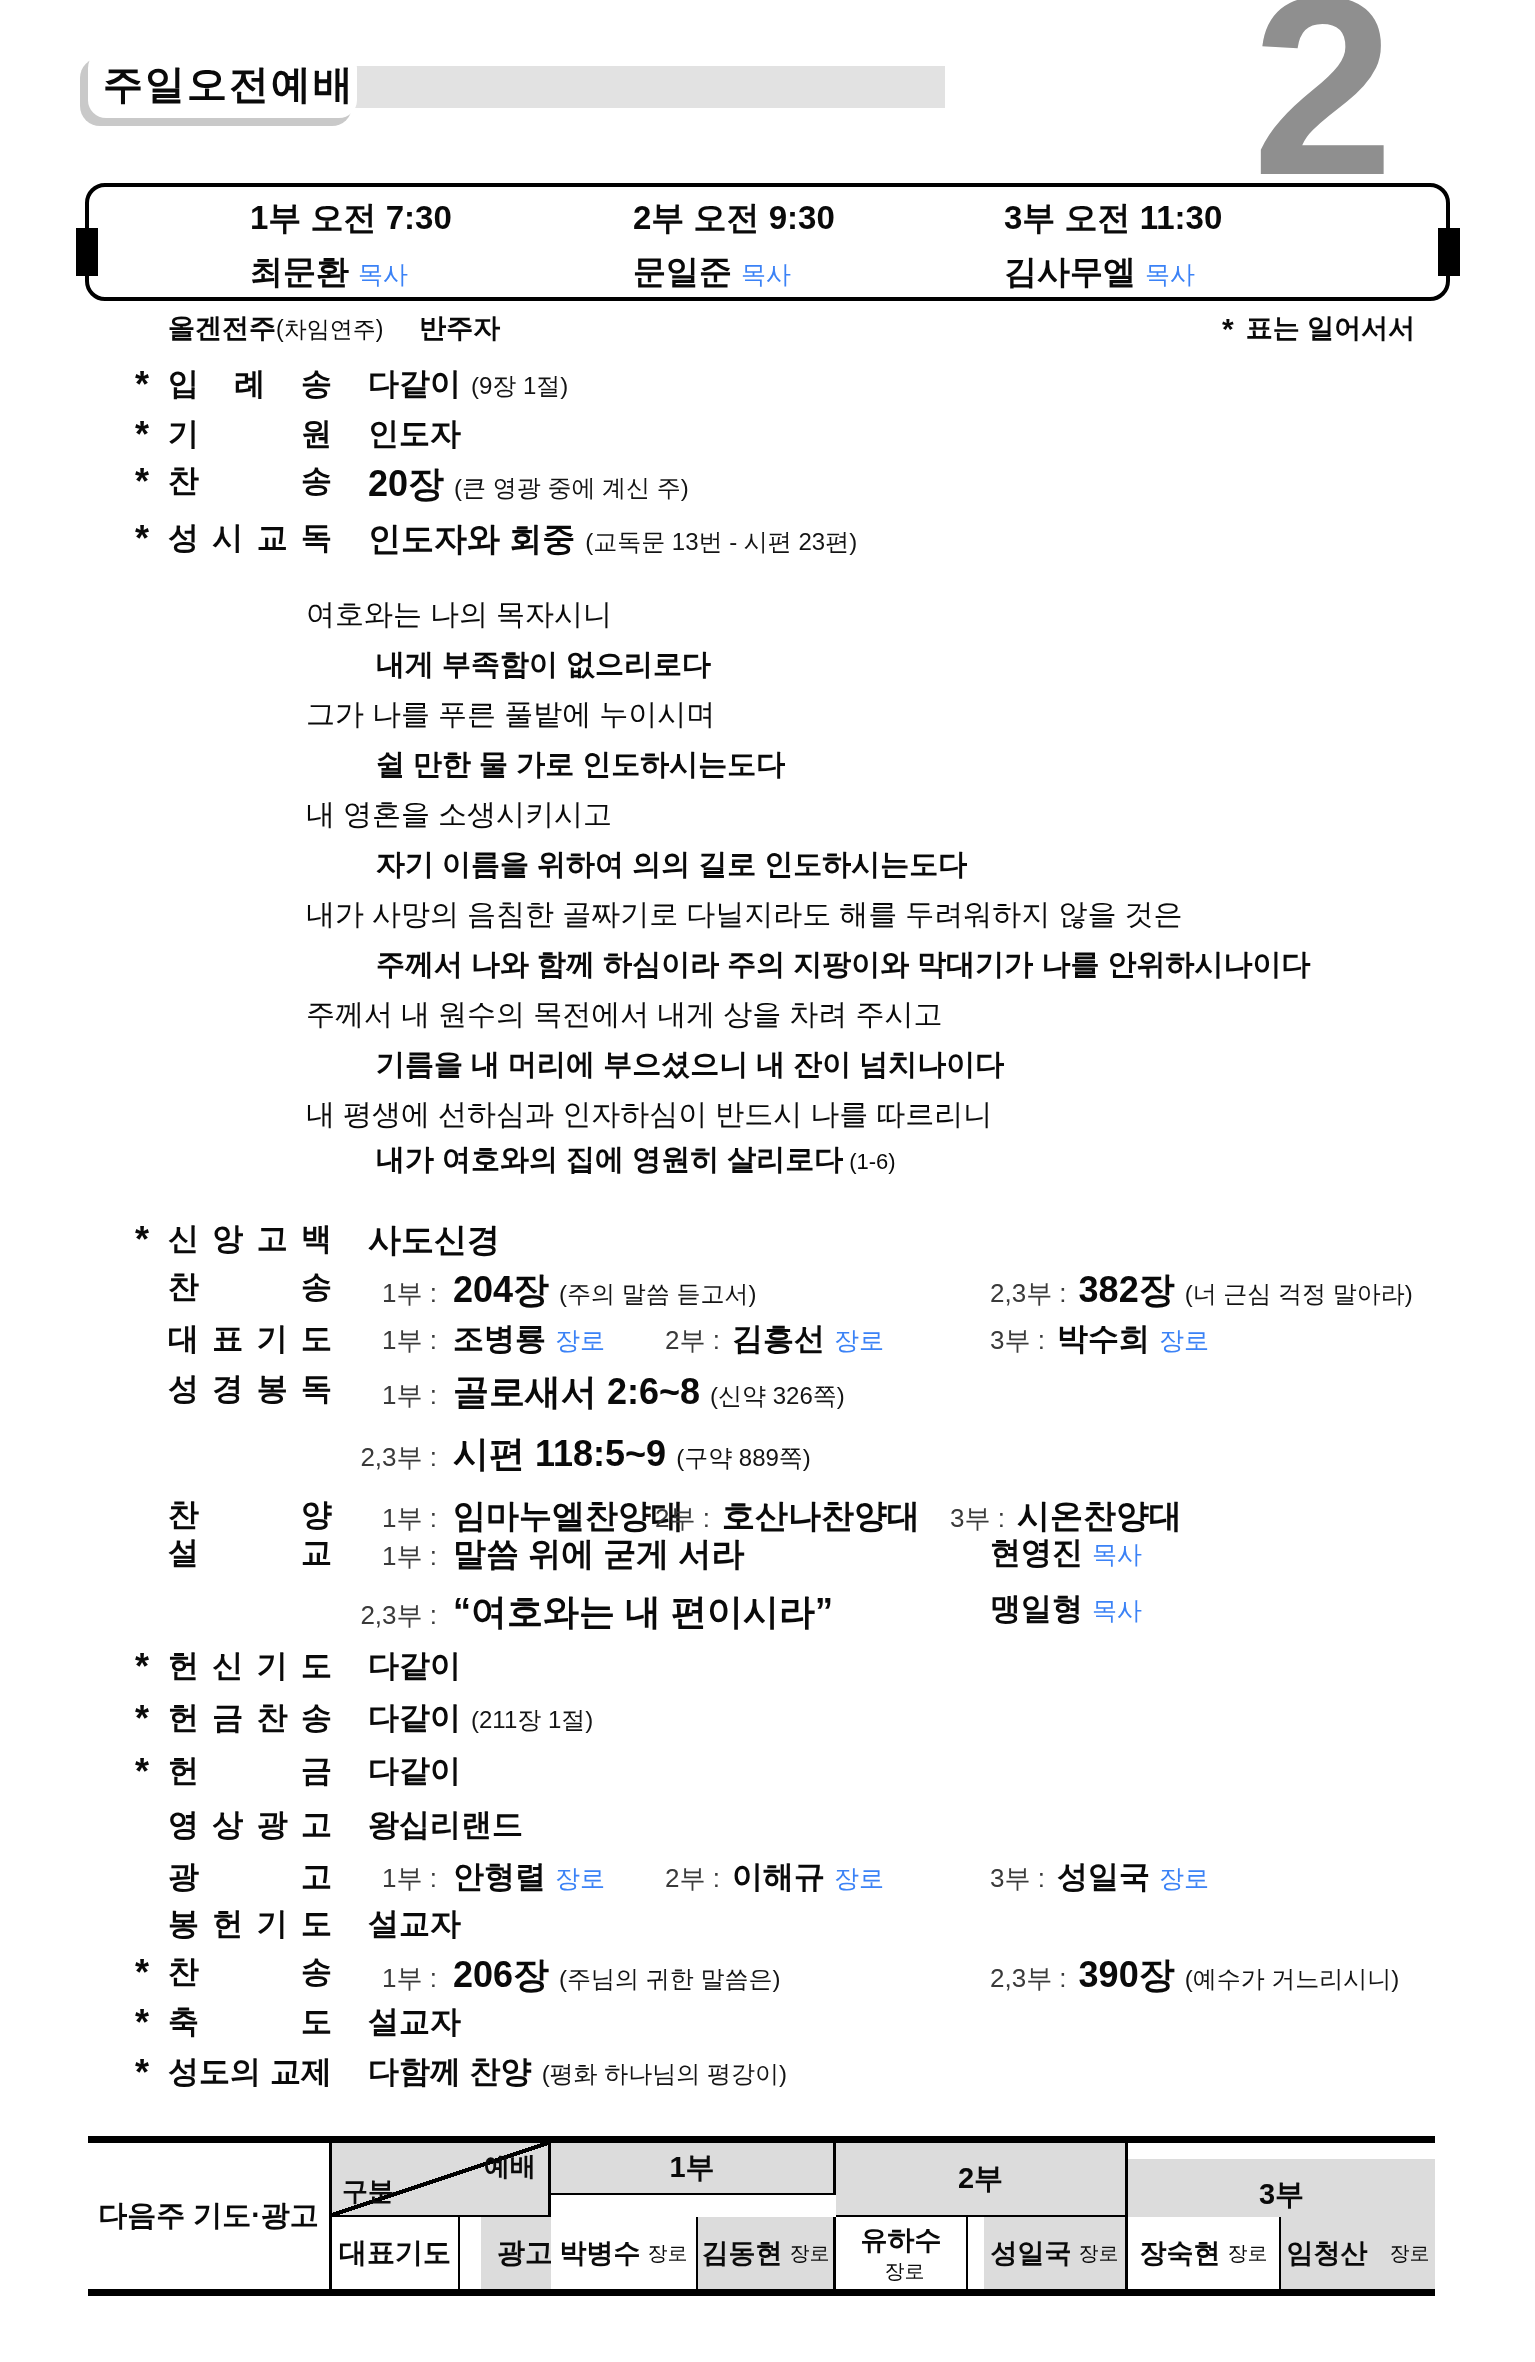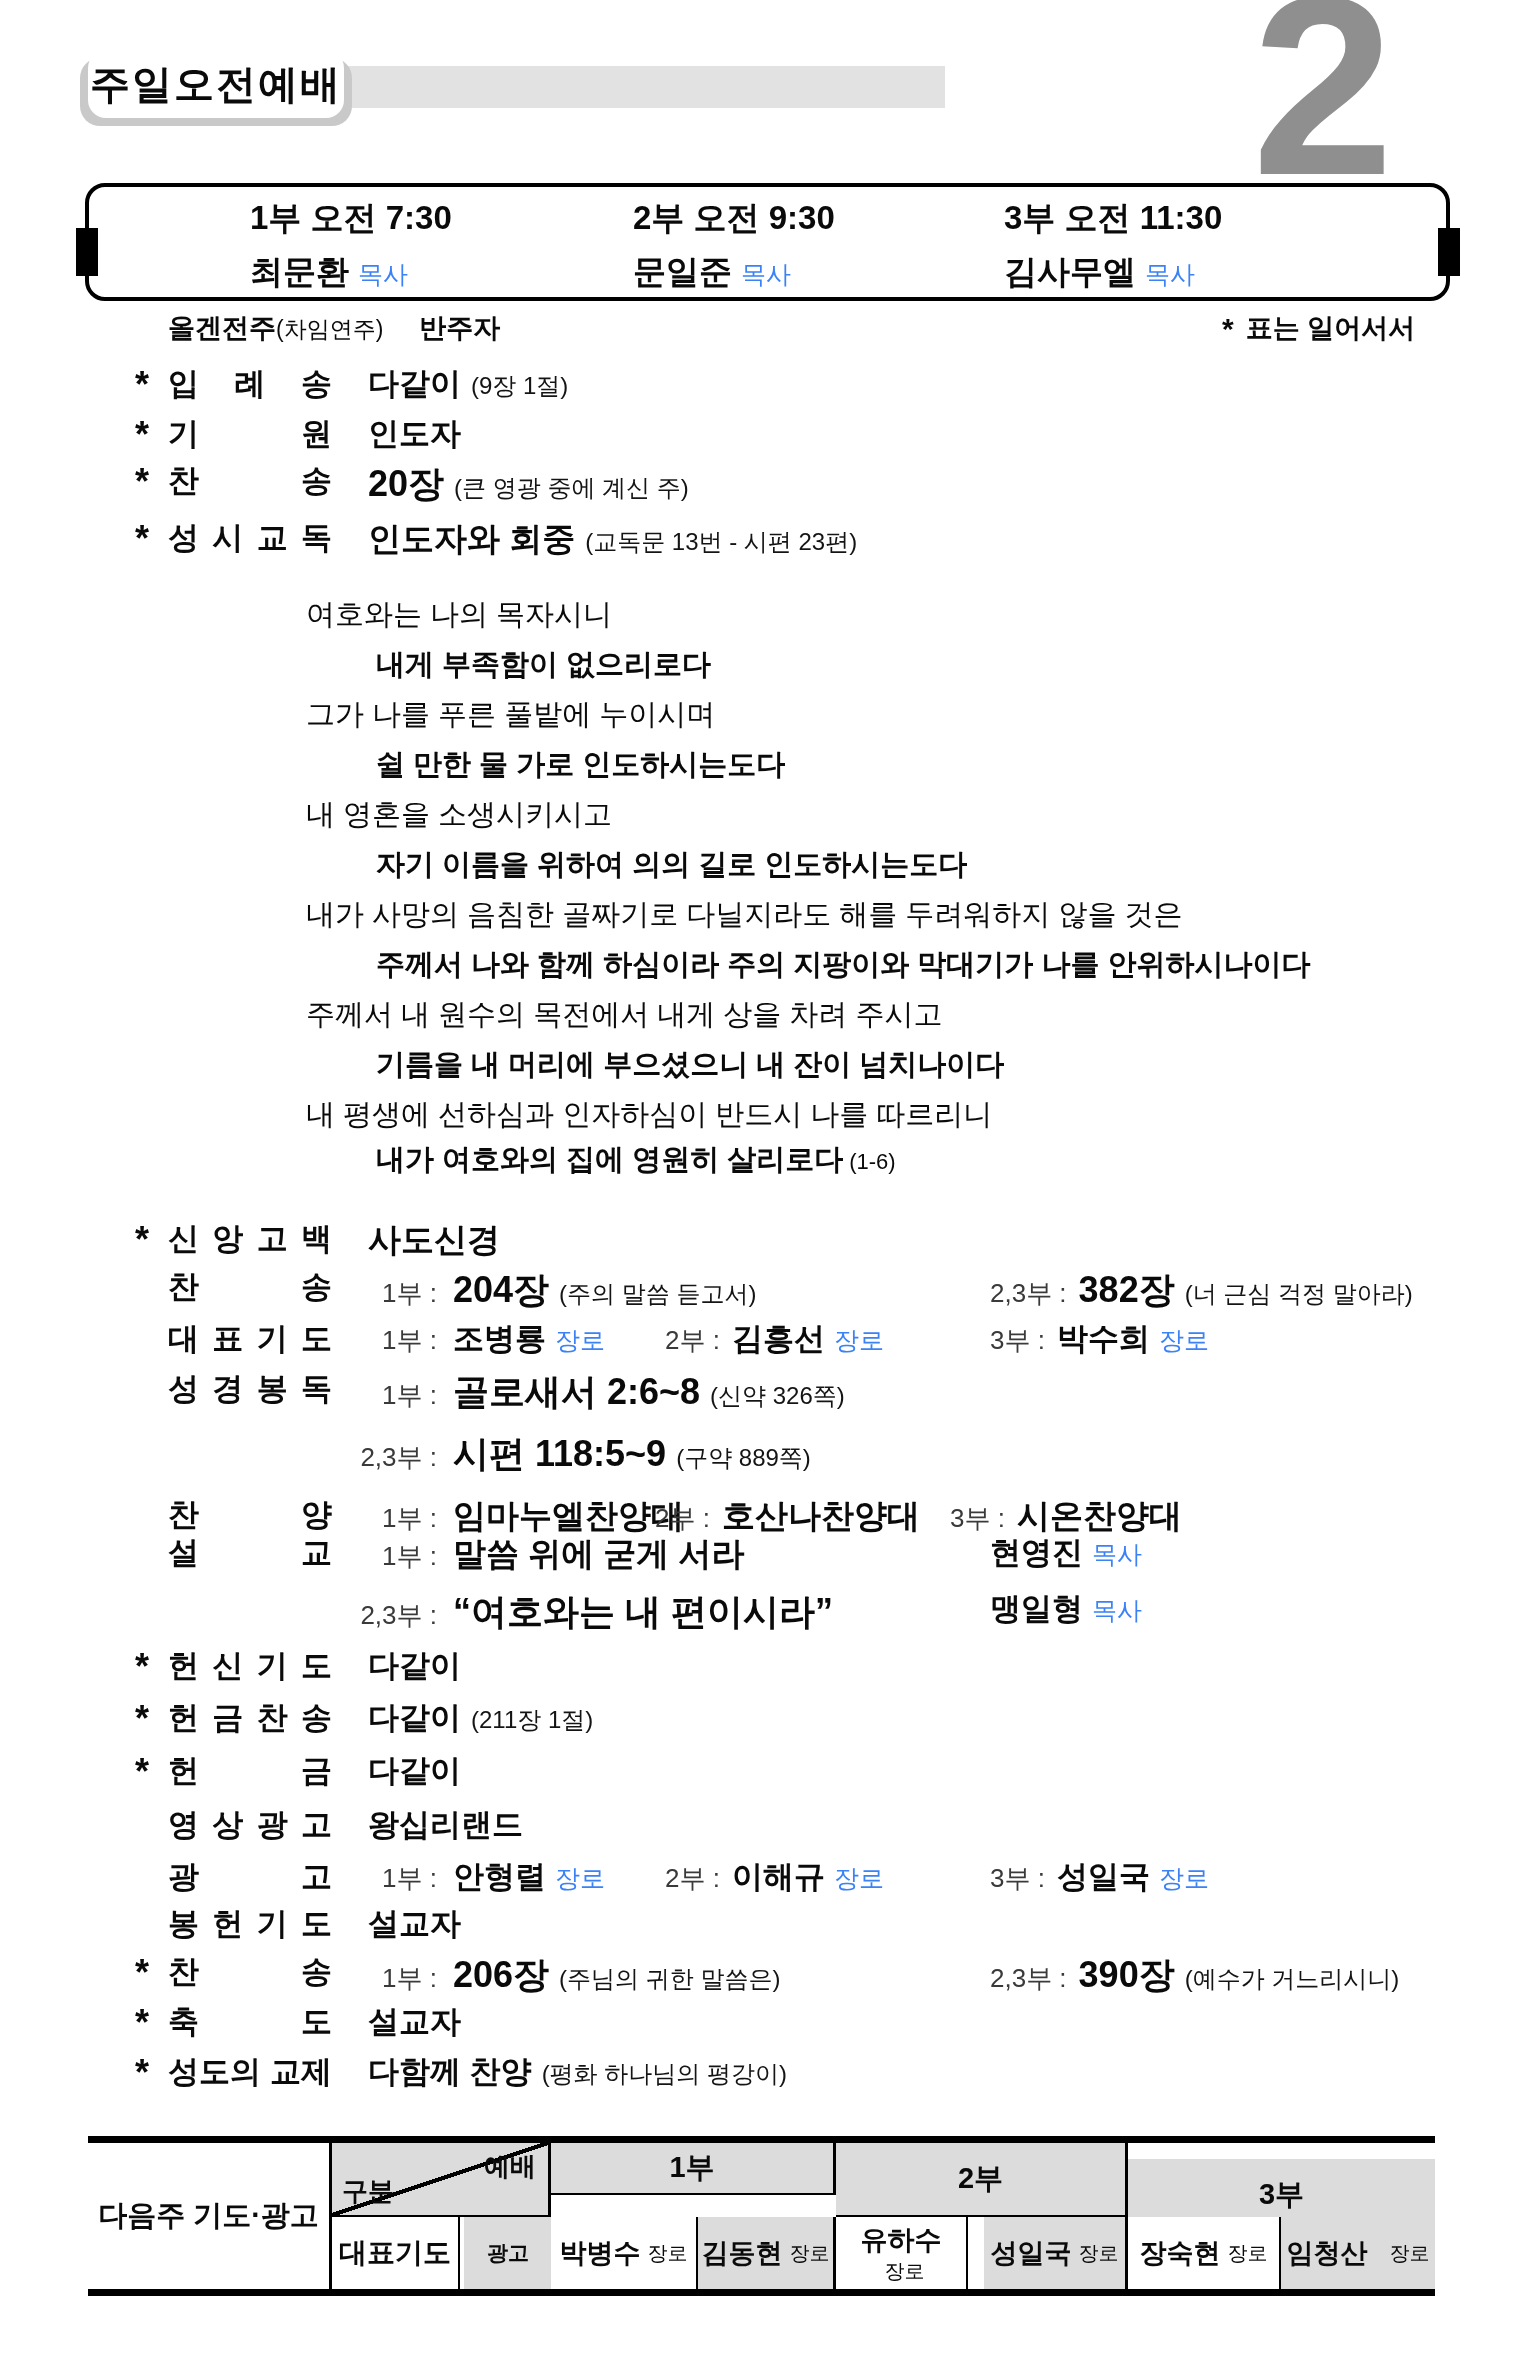--- a/index.html
+++ b/index.html
@@ -3,21 +3,21 @@
 <meta charset="utf-8">
 <style>
   html,body{margin:0;padding:0;background:#888;}
   .page{position:relative;width:1535px;height:2362px;background:#ffffff;margin:0 auto;
         font-family:"Liberation Sans","DejaVu Sans",sans-serif;color:#0a0a0a;overflow:hidden;}
 
   
   .title-bar{position:absolute;left:330px;top:66px;width:615px;height:42px;background:#e2e2e2;}
   .title-shadow{position:absolute;left:80px;top:58px;width:272px;height:68px;border-radius:20px;background:#c9c9c9;}
   .title-box{position:absolute;left:88px;top:50px;width:256px;height:68px;border-radius:18px;background:#ffffff;
-             display:flex;align-items:center;justify-content:center;font-size:40px;font-weight:700;letter-spacing:2px;}
+             display:flex;align-items:center;justify-content:center;font-size:40px;font-weight:700;letter-spacing:2px;padding-left:13px;}
   .page-number{position:absolute;left:1252px;top:-42px;font-size:255px;font-weight:700;color:#8f8f8f;line-height:1;}
 
   .service-box{position:absolute;left:85px;top:183px;width:1365px;height:118px;border:4px solid #000;border-radius:20px;box-sizing:border-box;background:transparent;}
   .reg-mark{position:absolute;width:22px;height:48px;background:#000;}
   .svc{position:absolute;top:196px;white-space:nowrap;}
   .svc-time{font-size:33px;font-weight:700;}
   .svc-pastor{margin-top:9px;font-size:33px;font-weight:700;}
   .suffix{font-size:25px;font-weight:400;margin-left:9px;color:#3b82f6;}
 
   .prelude{position:absolute;left:168px;top:310px;white-space:nowrap;}
@@ -228,21 +228,21 @@
     <div class="tc corner" style="left:244px;top:0;width:219px;height:74px;border-right-width:3px;border-bottom-width:2px;">
       <span class="corner-top">예배</span>
       <span class="corner-bottom">구분</span>
     </div>
 
     <div class="tc gray" style="left:463px;top:0;width:285px;height:52px;border-right-width:3px;border-bottom-width:2px;font-size:29px;">1부</div>
     <div class="tc gray" style="left:748px;top:0;width:292px;height:74px;border-right-width:3px;border-bottom-width:2px;font-size:29px;">2부</div>
     <div class="tc gray" style="left:1040px;top:16px;width:307px;height:74px;border-bottom-width:2px;font-size:29px;">3부</div>
 
     <div class="tc" style="left:244px;top:74px;width:128px;height:72px;border-right-width:2px;font-size:28px;background:#fff;">대표기도</div>
-    <div class="tc gray" style="left:376px;top:74px;width:91px;height:72px;border-right-width:3px;font-size:21px;">광고</div>
+    <div class="tc gray" style="left:393px;top:74px;width:91px;height:72px;border-right-width:3px;font-size:28px;">광고</div>
 
     <div class="tc" style="left:463px;top:74px;width:147px;height:72px;border-right-width:2px;font-size:27px;background:#fff;">
         <span>박병수</span>
         <span class="cell-title">장로</span>
       </div>
     <div class="tc gray" style="left:610px;top:74px;width:138px;height:72px;border-right-width:3px;font-size:27px;">
         <span>김동현</span>
         <span class="cell-title">장로</span>
       </div>
     <div class="tc" style="left:748px;top:74px;width:132px;height:72px;border-right-width:2px;font-size:27px;background:#fff;flex-direction:column;">

